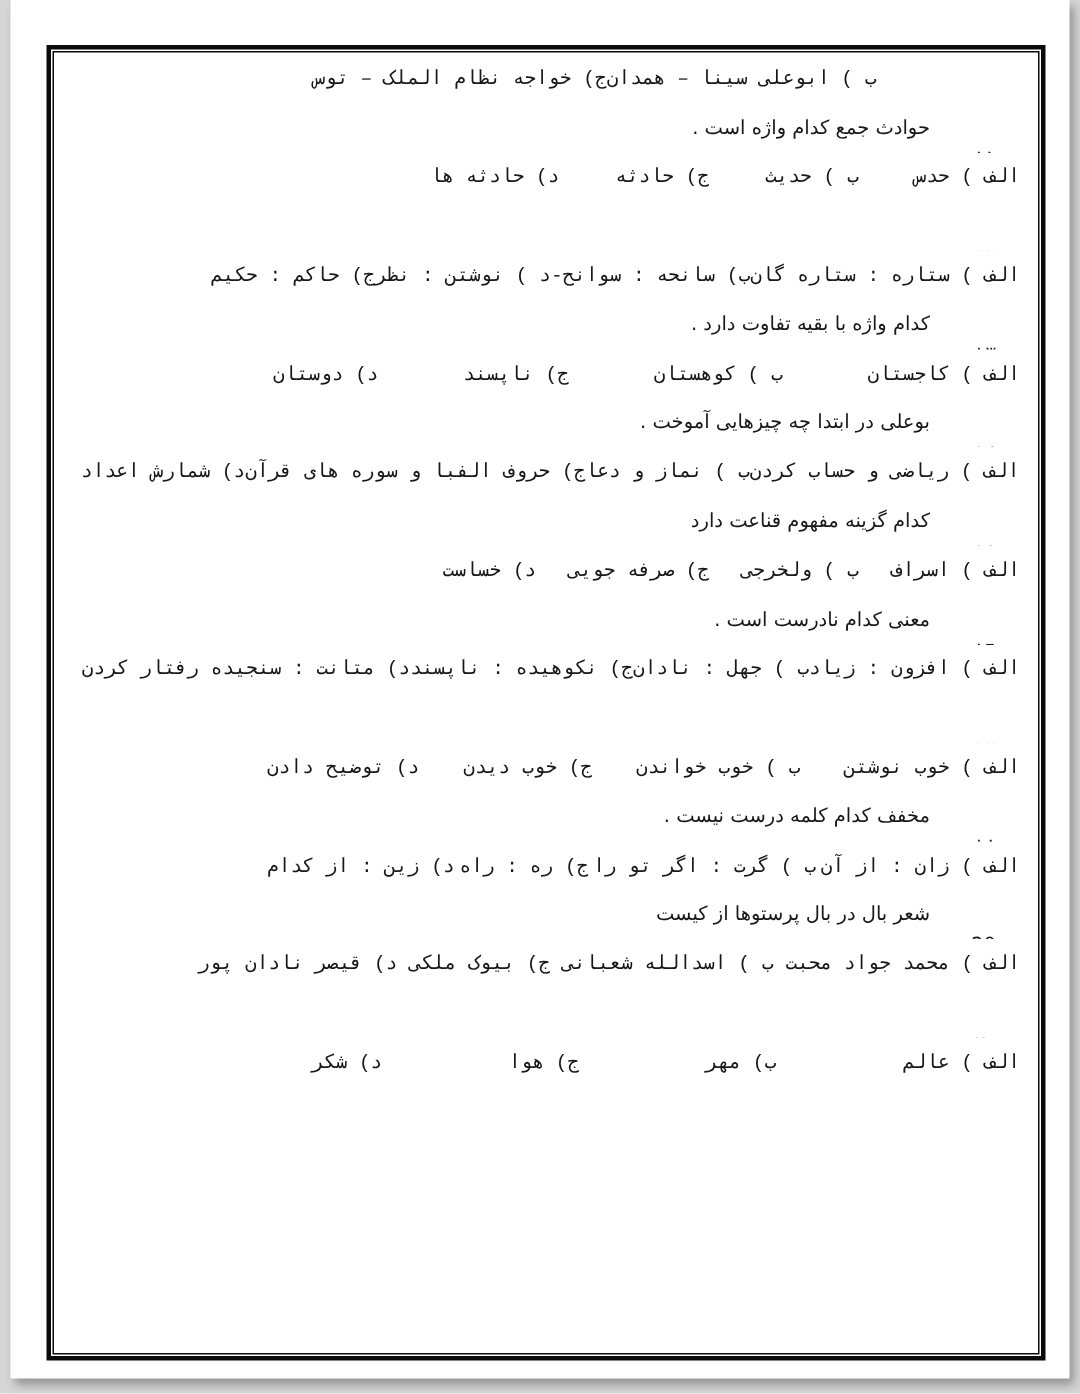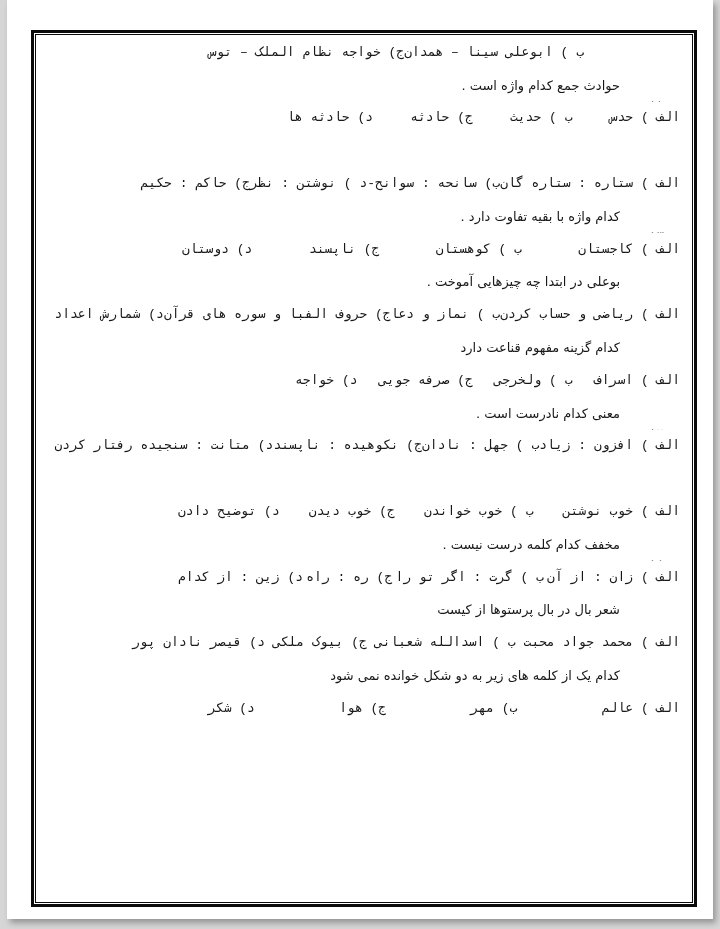--- a/index.html
+++ b/index.html
@@ -114,21 +114,21 @@
           <span class="opt">د) شمارش اعداد</span>
         </div>
         <div class="row qrow">
           <span class="qnum">۱٥-</span>
           <span class="qtext">کدام گزینه مفهوم قناعت دارد</span>
         </div>
         <div class="row optrow" style="padding-left: 258px;">
           <span class="opt">الف ) اسراف</span>
           <span class="opt">ب ) ولخرجی</span>
           <span class="opt">ج) صرفه جویی</span>
-          <span class="opt">د) خواجه</span>
+          <span class="opt">د) خساست</span>
         </div>
         <div class="row qrow">
           <span class="qnum">۱٦-</span>
           <span class="qtext">معنی کدام نادرست است .</span>
         </div>
         <div class="row optrow" style="padding-left: 83px;">
           <span class="opt">الف ) افزون : زیاد</span>
           <span class="opt">ب ) جهل : نادان</span>
           <span class="opt">ج) نکوهیده : ناپسند</span>
           <span class="opt">د) متانت : سنجیده رفتار کردن</span>
@@ -157,21 +157,20 @@
           <span class="qtext">شعر بال در بال پرستوها از کیست</span>
         </div>
         <div class="row optrow" style="padding-left: 95px;">
           <span class="opt">الف ) محمد جواد محبت</span>
           <span class="opt">ب ) اسدالله شعبانی</span>
           <span class="opt">ج) بیوک ملکی</span>
           <span class="opt">د) قیصر نادان پور</span>
         </div>
         <div class="row qrow">
           <span class="qnum">۲۰-</span>
-          <span class="qtext">کدام یک از کلمه های زیر به دو شکل خوانده نمی شود</span>
         </div>
         <div class="row optrow" style="padding-left: 171px;">
           <span class="opt">الف ) عالم</span>
           <span class="opt">ب) مهر</span>
           <span class="opt">ج) هوا</span>
           <span class="opt">د) شکر</span>
         </div>
       </div>
   </div>
 </div>

